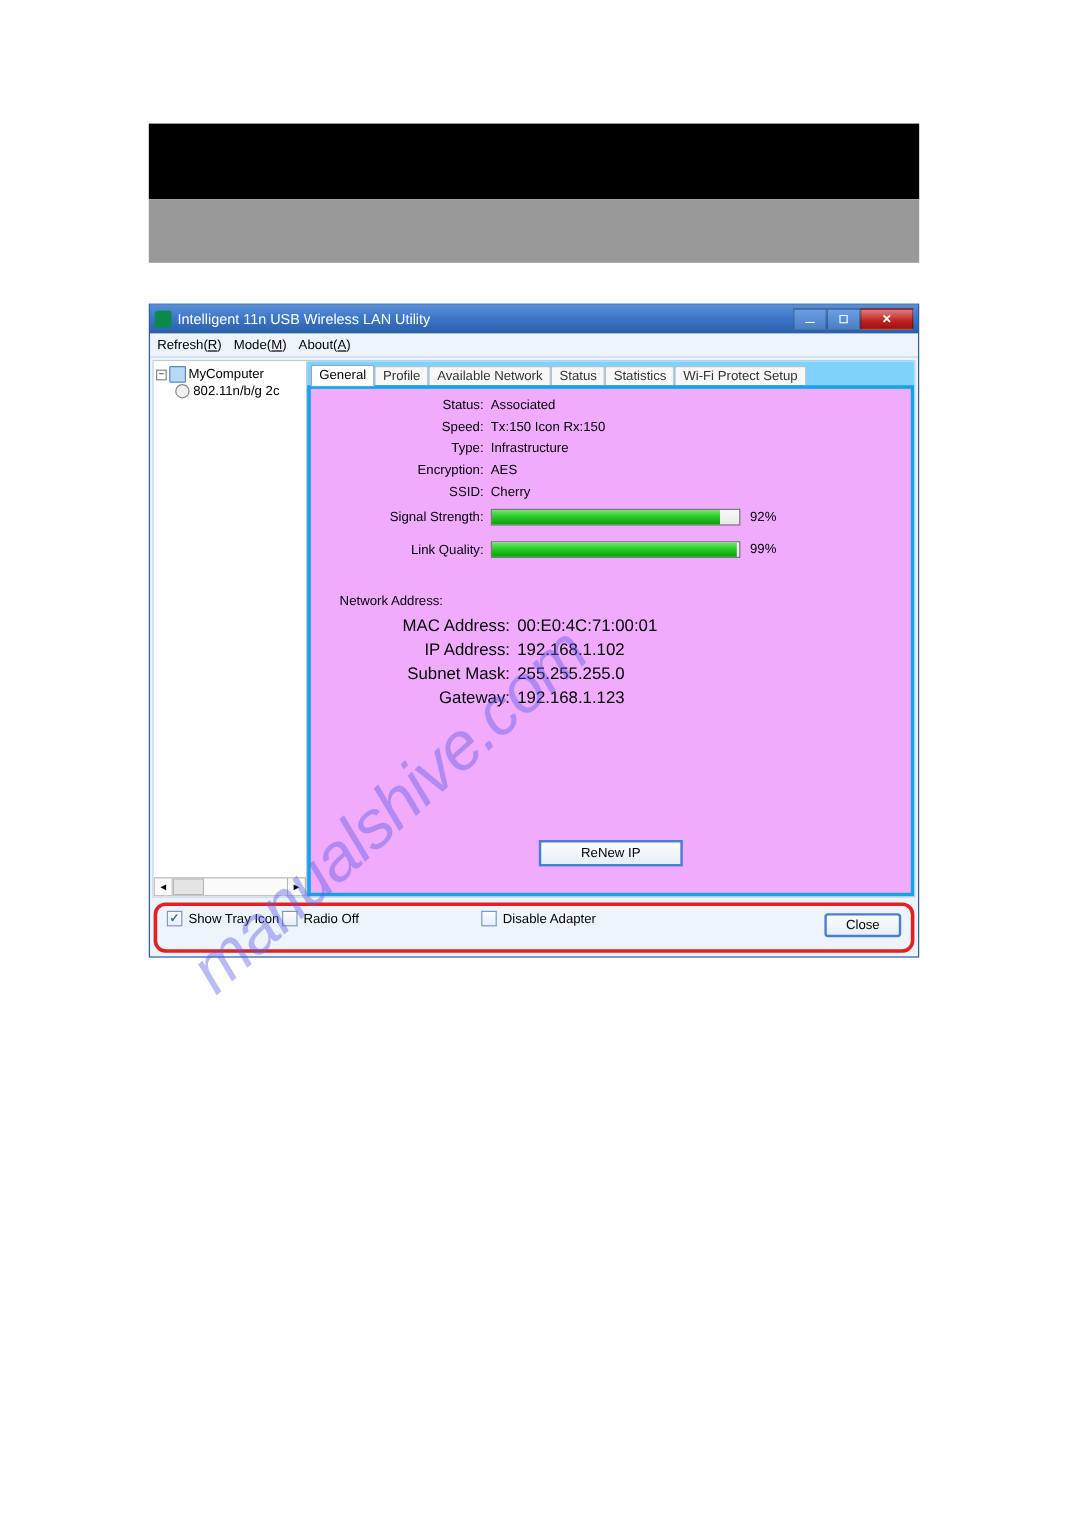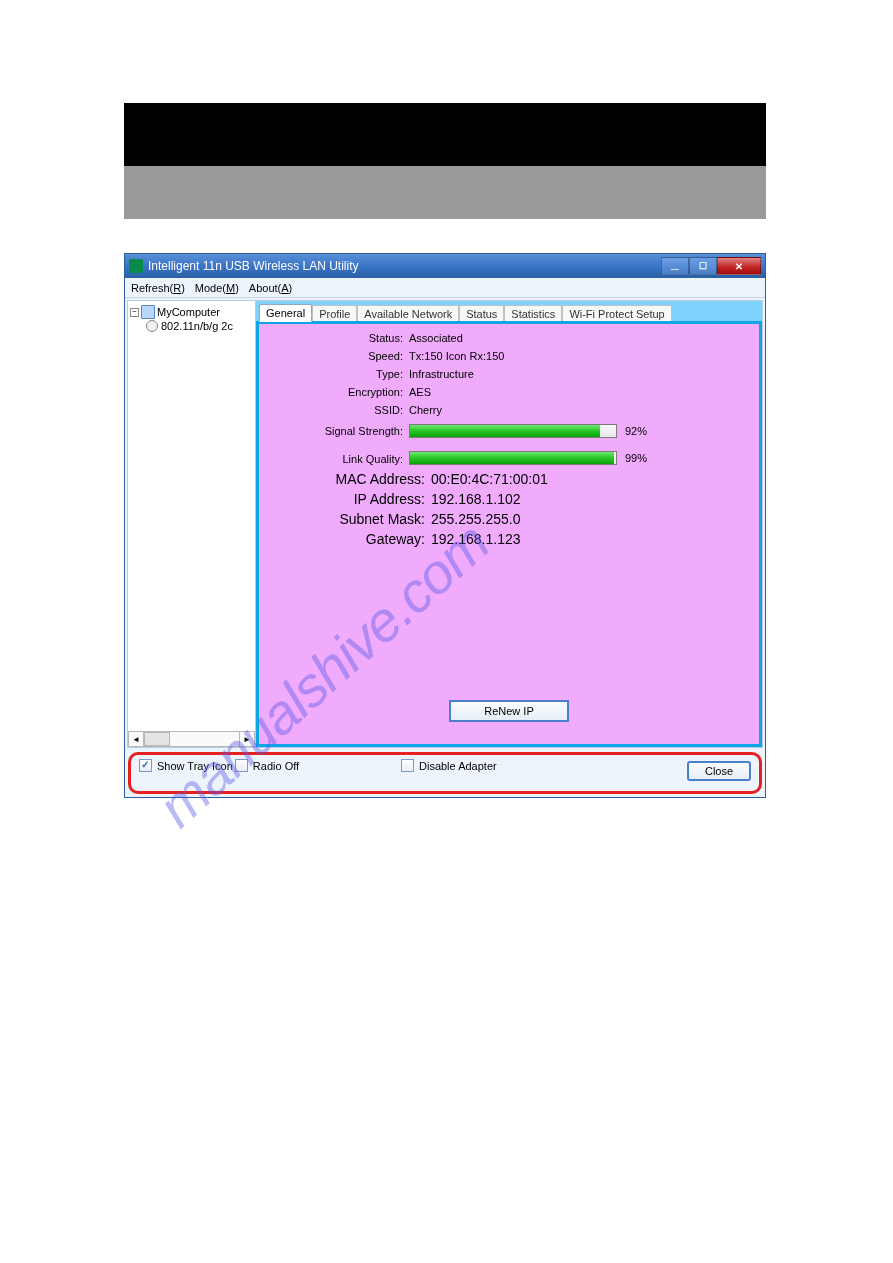--- a/index.html
+++ b/index.html
@@ -283,20 +283,21 @@
         <div class="info-row" style="margin-top:13px;align-items:flex-end;">
           <div class="info-label">Link Quality:</div>
           <div class="info-val bar-wrap">
             <div class="bar-track">
               <div class="bar-fill link-fill"></div>
             </div>
             <span>99%</span>
           </div>
         </div>
 
+        <div class="na-heading">Network Address:</div>
         <div class="na-row">
           <div class="na-label">MAC Address:</div>
           <div>00:E0:4C:71:00:01</div>
         </div>
         <div class="na-row">
           <div class="na-label">IP Address:</div>
           <div>192.168.1.102</div>
         </div>
         <div class="na-row">
           <div class="na-label">Subnet Mask:</div>

